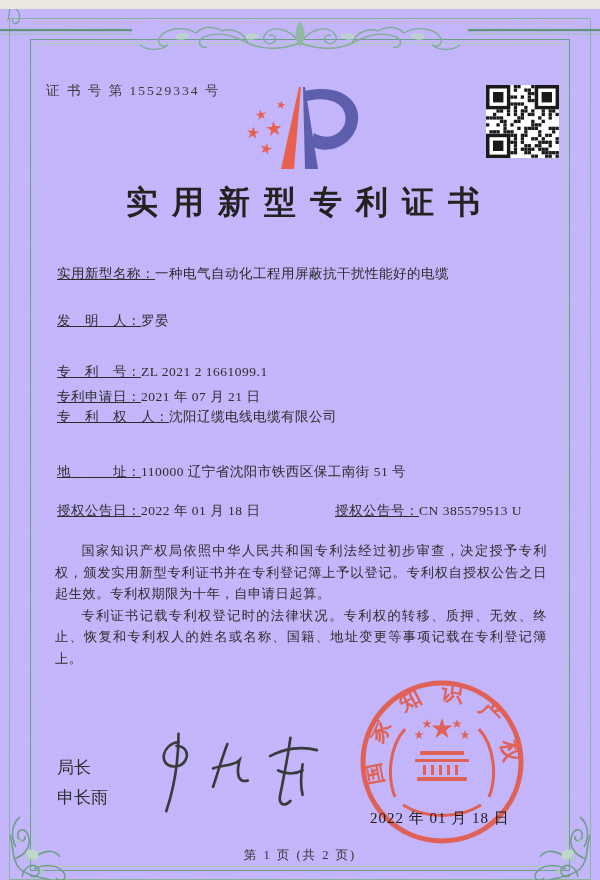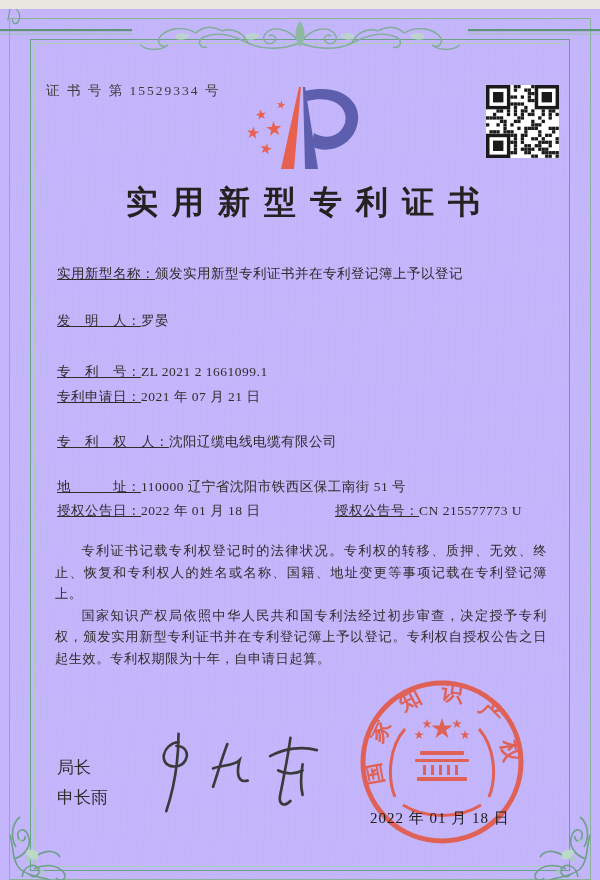--- a/index.html
+++ b/index.html
@@ -32,21 +32,21 @@
     position:absolute;left:0;top:172px;width:100%;text-align:center;
     font-size:32px;font-weight:600;letter-spacing:14px;padding-left:20px;
     box-sizing:border-box;color:#232220;
   }
 
   .fields{position:absolute;left:57px;top:0;width:496px;font-size:13.5px;letter-spacing:.5px;}
   .row{position:absolute;left:0;white-space:nowrap;}
   .row .lab{color:#2e2d2b;text-decoration:underline;}
   .row .val{color:#2e2d2b;}
   .r1{top:256px;} .r2{top:303px;} .r3{top:354px;} .r4{top:379px;}
-  .r5{top:424px;text-align:center;} .r6{top:469px;} .r7{top:493px;text-align:right;}
+  .r5{top:399px;text-align:center;} .r6{top:454px;} .r7{top:493px;text-align:right;}
   .pair2{position:absolute;left:278px;top:0;white-space:nowrap;}
 
   .paras{
     position:absolute;left:55px;top:531px;width:492px;
     font-size:13.2px;line-height:21.5px;letter-spacing:.6px;text-align:justify;color:#2e2d2b;
   }
   .paras p{margin:0;text-indent:2em;}
 
   .officer{position:absolute;left:57px;top:744px;font-size:17px;line-height:30px;color:#2e2d2b;}
   .signature{position:absolute;left:148px;top:720px;width:178px;height:88px;}
@@ -296,48 +296,48 @@
         <rect x="59.10" y="69.52" width="3.30" height="3.30"></rect>
         <rect x="62.57" y="69.52" width="3.30" height="3.30"></rect>
         <rect x="69.52" y="69.52" width="3.30" height="3.30"></rect>
       </g>
   </svg>
 
   <div class="title">实用新型专利证书</div>
 
   <div class="fields">
     <div class="row r1">
-      <span class="lab">实用新型名称：</span><span class="val">颁发实用新型专利证书并在专利登记簿上予以登记</span>
+      <span class="lab">实用新型名称：</span><span class="val">一种电气自动化工程用屏蔽抗干扰性能好的电缆</span>
     </div>
     <div class="row r2">
       <span class="lab">发　明　人：</span><span class="val">罗晏</span>
     </div>
     <div class="row r3">
       <span class="lab">专　利　号：</span><span class="val">ZL 2021 2 1661099.1</span>
     </div>
     <div class="row r4">
       <span class="lab">专利申请日：</span><span class="val">2021 年 07 月 21 日</span>
     </div>
     <div class="row r5">
       <span class="lab">专　利　权　人：</span><span class="val">沈阳辽缆电线电缆有限公司</span>
     </div>
     <div class="row r6">
       <span class="lab">地　　　址：</span><span class="val">110000 辽宁省沈阳市铁西区保工南街 51 号</span>
     </div>
     <div class="row r7">
       <span class="lab">授权公告日：</span><span class="val">2022 年 01 月 18 日</span>
       <span class="pair2">
-        <span class="lab">授权公告号：</span><span class="val">CN 215577773 U</span>
+        <span class="lab">授权公告号：</span><span class="val">CN 385579513 U</span>
       </span>
     </div>
   </div>
 
   <div class="paras">
+    <p>国家知识产权局依照中华人民共和国专利法经过初步审查，决定授予专利权，颁发实用新型专利证书并在专利登记簿上予以登记。专利权自授权公告之日起生效。专利权期限为十年，自申请日起算。</p>
     <p>专利证书记载专利权登记时的法律状况。专利权的转移、质押、无效、终止、恢复和专利权人的姓名或名称、国籍、地址变更等事项记载在专利登记簿上。</p>
-    <p>国家知识产权局依照中华人民共和国专利法经过初步审查，决定授予专利权，颁发实用新型专利证书并在专利登记簿上予以登记。专利权自授权公告之日起生效。专利权期限为十年，自申请日起算。</p>
   </div>
 
   <div class="officer">
     <div>局长</div>
     <div>申长雨</div>
   </div>
 
   <svg class="signature" viewBox="0 0 175 85" aria-hidden="true">
     <g stroke="#3a3a3a" stroke-width="2.6" fill="none" stroke-linecap="round">
       <path d="M30,12 C14,14 10,34 24,36 C40,38 44,16 28,16"></path>
@@ -373,14 +373,15 @@
         <rect x="98" y="88" width="3" height="10"></rect>
         <rect x="60" y="100" width="50" height="4" rx="1"></rect>
       </g>
       <path d="M38,120 C30,100 32,70 48,52" fill="none" stroke="#e4563f" stroke-width="3"></path>
       <path d="M132,120 C140,100 138,70 122,52" fill="none" stroke="#e4563f" stroke-width="3"></path>
       <path d="M46,128 C68,142 102,142 124,128" fill="none" stroke="#e4563f" stroke-width="3"></path>
     </g>
   </svg>
   <div class="seal-date">2022 年 01 月 18 日</div>
 
+  <div class="footer">第 1 页 (共 2 页)</div>
 
 </div>
 
 </body></html>

